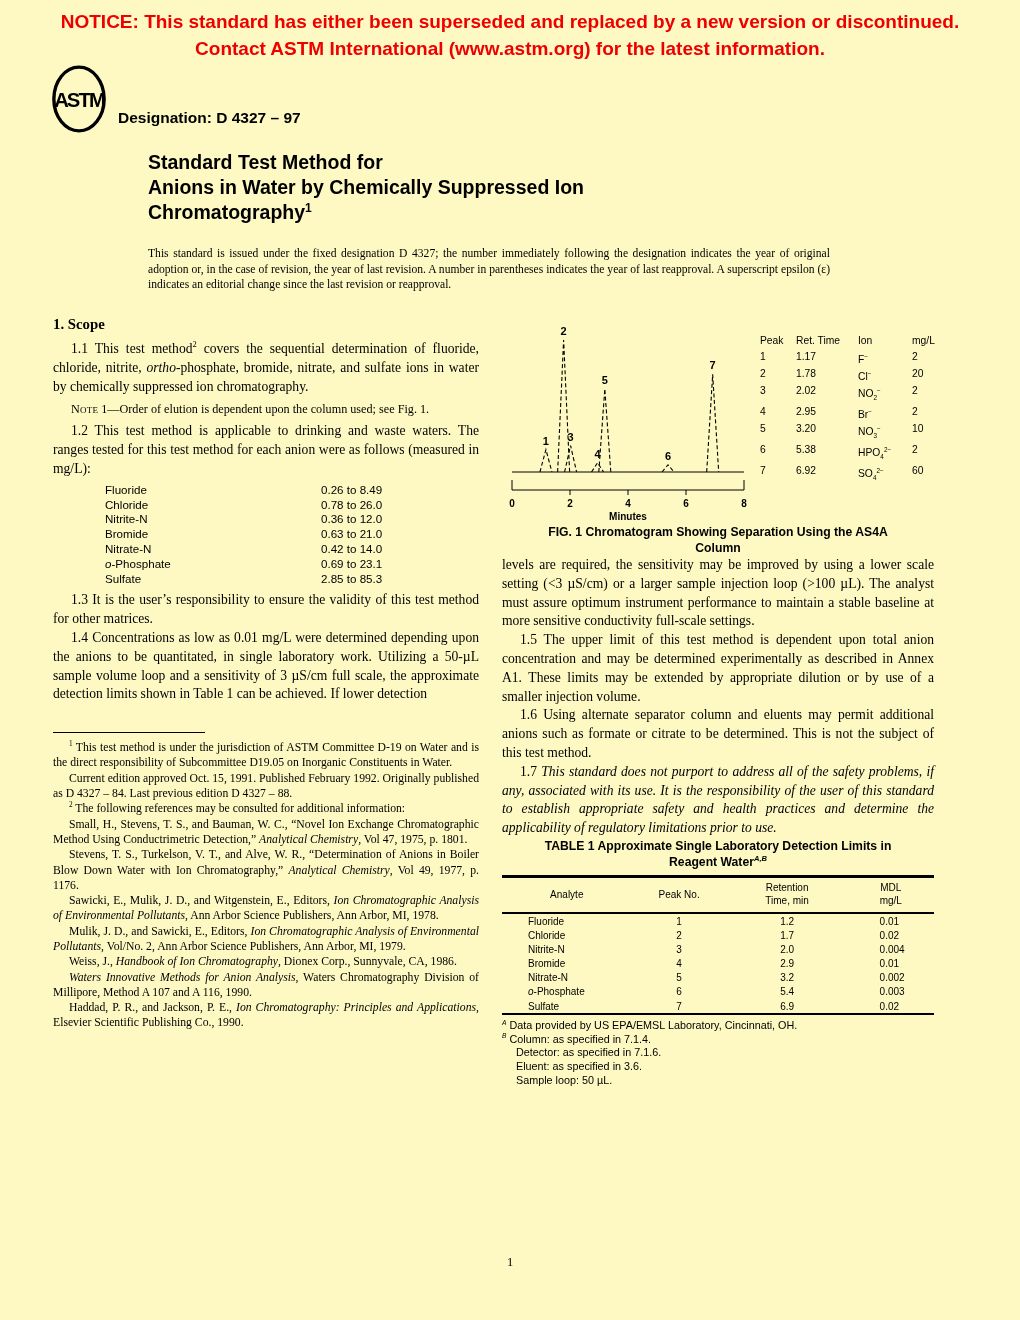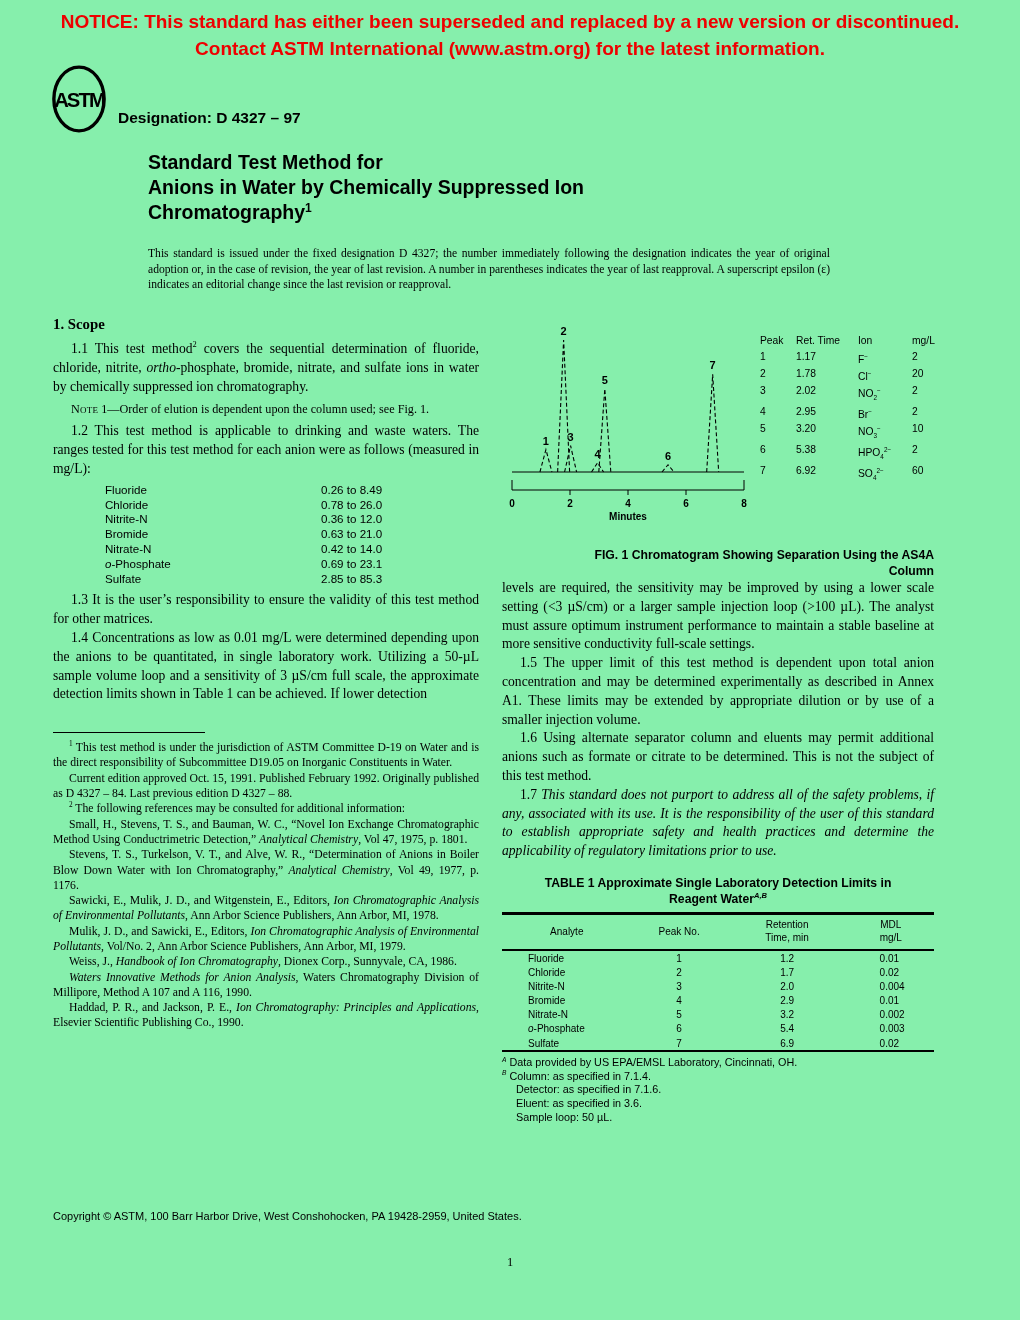--- a/index.html
+++ b/index.html
@@ -1,16 +1,16 @@
 <!DOCTYPE html>
 <html><head>
 <meta charset="utf-8">
 <style>
   html,body { margin:0; padding:0; background:#fff; }
-  .page { position:relative; width:1020px; height:1320px; background:#86efac; color:#000;
+  .page { position:relative; width:1020px; height:1320px; background:#fef9c3; color:#000;
           font-family:"Liberation Serif", serif; overflow:hidden; }
 
   .notice { position:absolute; top:8px; left:0; right:0; text-align:center;
             font-family:"Liberation Sans", sans-serif; font-weight:bold;
             font-size:19px; line-height:27px; }
 
   .logo { position:absolute; left:50px; top:62px; width:58px; height:74px; }
   .logo svg { width:100%; height:100%; }
   .logo text { font-family:"Liberation Sans", sans-serif; }
 
@@ -47,24 +47,24 @@
   .chrom { width:250px; height:210px; flex:0 0 auto; }
   .chrom text { font-family:"Liberation Sans", sans-serif; }
 
   .legend { margin-left:8px; margin-top:20px; font-family:"Liberation Sans", sans-serif;
             font-size:10.3px; line-height:13.4px; }
   .lg-row { display:grid; grid-template-columns:36px 62px 54px 30px; }
   .lg-head { margin-bottom:3px; }
   .legend sub { font-size:0.62em; }
   .legend sup { font-size:0.62em; }
 
-  .figcap { margin-top:23px; text-align:right; font-family:"Liberation Sans", sans-serif;
+  .figcap { margin-top:0; text-align:center; font-family:"Liberation Sans", sans-serif;
             font-weight:bold; font-size:12.2px; line-height:16px; }
 
-  .t1 { margin-top:14px; font-family:"Liberation Sans", sans-serif; }
+  .t1 { font-family:"Liberation Sans", sans-serif; }
   .t1-title { text-align:center; font-weight:bold; font-size:12.2px; line-height:16px; margin-bottom:5px; }
   .t1 table { width:100%; border-collapse:collapse; font-size:10px;
               border-top:3px solid #000; border-bottom:2.2px solid #000; }
   .t1 th { font-weight:normal; border-bottom:2px solid #000; padding:3px 0 4px 0; text-align:center; line-height:13.5px; }
   .t1 td { padding:1.6px 0; }
   .t1 td:nth-child(1) { padding-left:26px; text-align:left; width:30%; }
   .t1 td:nth-child(2) { text-align:center; width:22%; }
   .t1 td:nth-child(3) { text-align:center; width:28%; }
   .t1 td:nth-child(4) { padding-left:32px; text-align:left; width:20%; }
   .t1-fn { margin-top:4px; font-size:10.8px; line-height:13.6px; }
@@ -311,16 +311,15 @@
       <div class="t1-fn">
         <div><span class="sp it mk">A</span><span>Data provided by US EPA/EMSL Laboratory, Cincinnati, OH.</span></div>
         <div><span class="sp it mk">B</span><span>Column: as specified in 7.1.4.</span></div>
         <div class="ind">Detector: as specified in 7.1.6.</div>
         <div class="ind">Eluent: as specified in 3.6.</div>
         <div class="ind">Sample loop: 50 µL.</div>
       </div>
     </div>
   </div>
 
-  <div class="copyright">Copyright © ASTM, 100 Barr Harbor Drive, West Conshohocken, PA 19428-2959, United States.</div>
   <div class="pageno">1</div>
 
 </div>
 
 </body></html>

